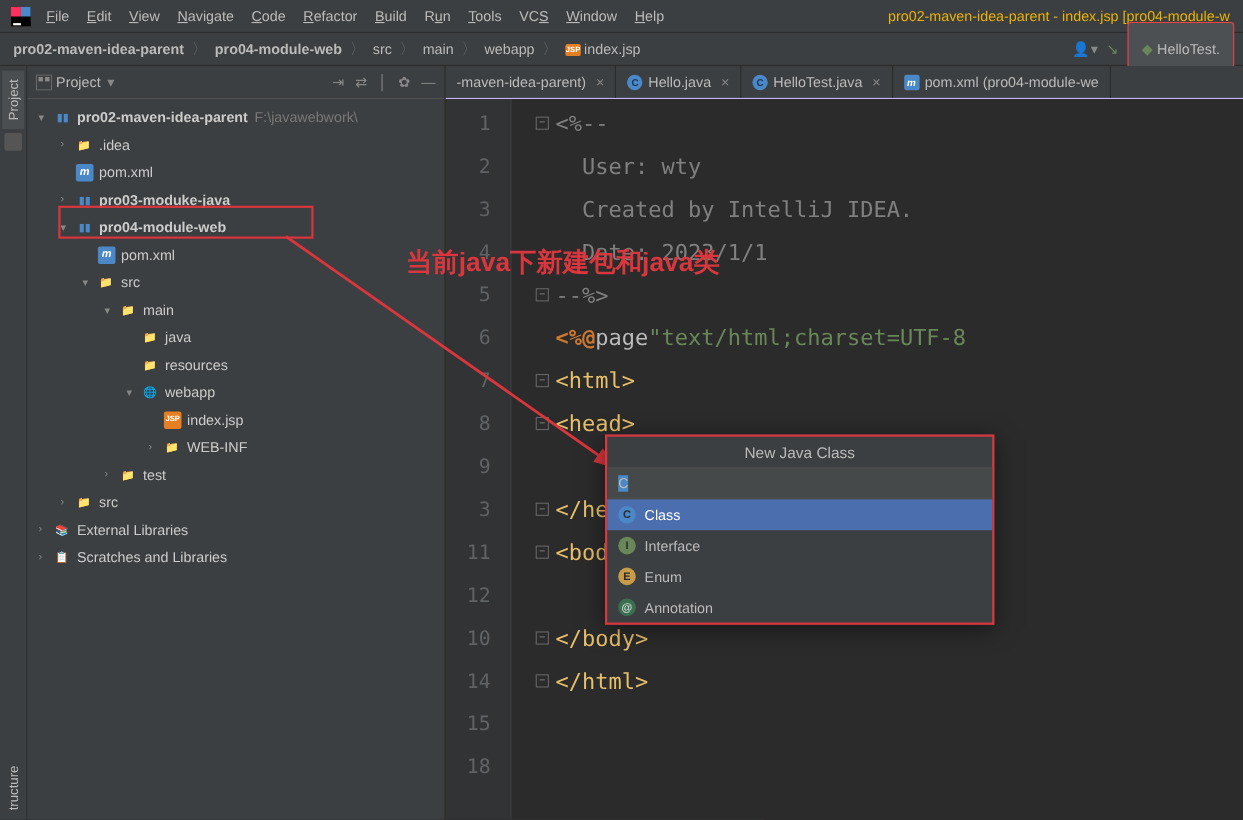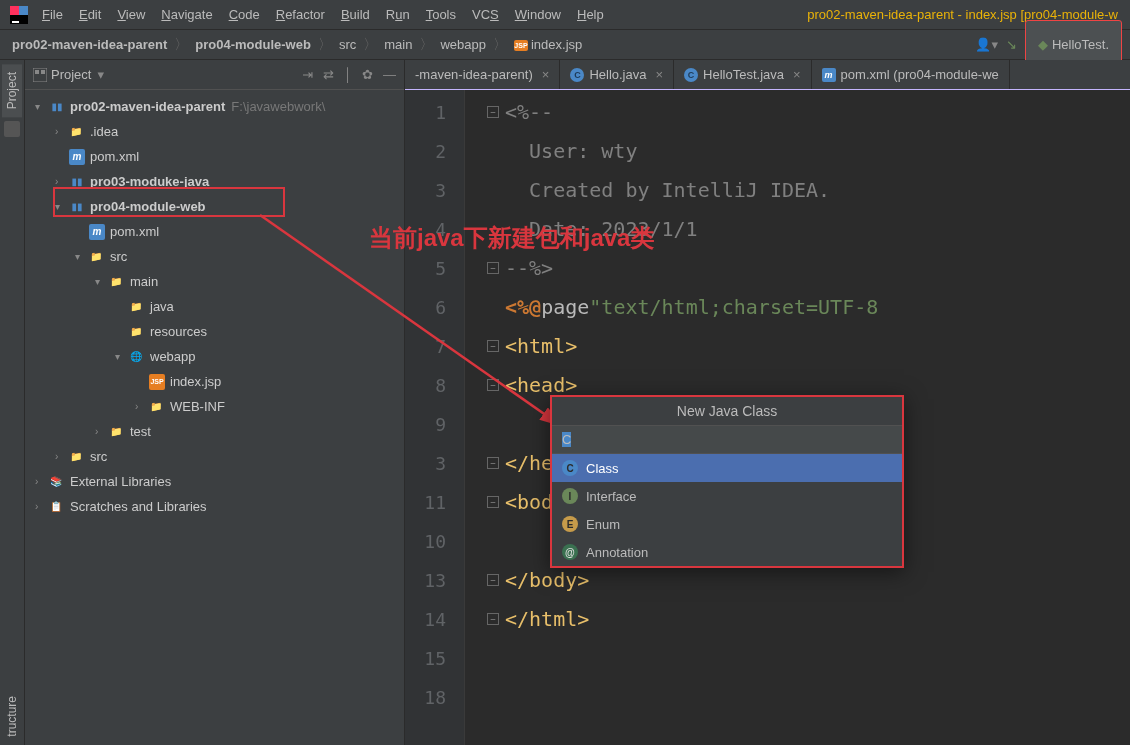--- a/index.html
+++ b/index.html
@@ -283,22 +283,22 @@
           <div class="ln">2</div>
           <div class="ln">3</div>
           <div class="ln">4</div>
         <div class="ln">5</div>
           <div class="ln">6</div>
           <div class="ln">7</div>
           <div class="ln">8</div>
         <div class="ln">9</div>
           <div class="ln">3</div>
           <div class="ln">11</div>
-          <div class="ln">10</div>
-        <div class="ln">13</div>
+          <div class="ln">12</div>
+        <div class="ln">10</div>
           <div class="ln">14</div>
           <div class="ln">15</div>
           <div class="ln">18</div>
       </div>
       <div class="code">
         <div class="code-line"><span class="fold">−</span><span class="c-comment">&lt;%--</span></div>
         <div class="code-line"><span class="c-comment">  User: wty</span></div>
         <div class="code-line"><span class="c-comment">  Created by IntelliJ IDEA.</span></div>
         <div class="code-line"><span class="c-comment">  Date: 2023/1/1</span></div>
         <div class="code-line"><span class="fold">−</span><span class="c-comment">--%&gt;</span></div>

